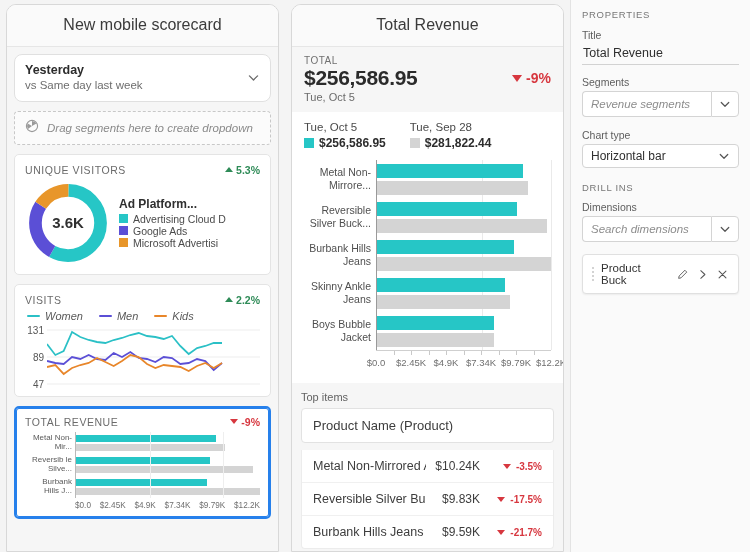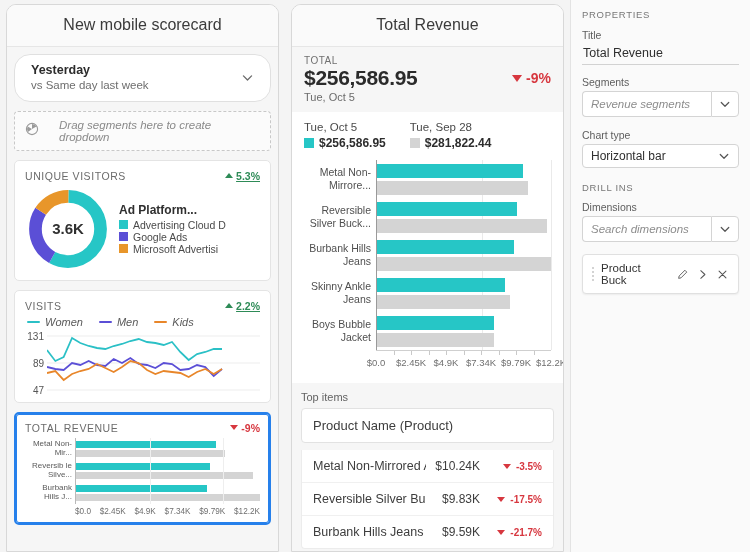--- a/index.html
+++ b/index.html
@@ -27,48 +27,48 @@
     color: #3b3b3b;
     padding: 11px 8px 12px 8px;
     background: #fafafa;
     border-bottom: 1px solid #e6e6e6;
     font-weight: 400;
   }
   .phone-body { flex: 1; background: #f6f6f6; padding: 7px; overflow: hidden; }
 
   
   .date-select {
-    background: #fff; border: 1px solid #e0e0e0; border-radius: 16px;
-    padding: 7px 16px; display: flex; align-items: center; justify-content: space-between;
+    background: #fff; border: 1px solid #e0e0e0; border-radius: 8px;
+    padding: 7px 10px; display: flex; align-items: center; justify-content: space-between;
     margin-bottom: 9px;
   }
   .date-main { font-size: 12.5px; font-weight: bold; color: #2c2c2c; line-height: 1.3;}
   .date-sub { font-size: 11.5px; color: #6e6e6e; line-height: 1.35; }
   .chev { width: 13px; height: 13px; flex: none; }
   .chev svg { display:block; }
 
   .drag-zone {
     border: 1px dashed #c8c8c8; border-radius: 4px; background: #fbfbfb;
-    padding: 7px 10px; display: flex; align-items: center; gap: 20px;
+    padding: 7px 10px; display: flex; align-items: center; gap: 8px;
     margin-bottom: 9px;
   }
   .drag-zone-text { font-size: 11.5px; font-style: italic; color: #8a8a8a; }
 
   .card {
     background: #fff; border: 1px solid #e4e4e4; border-radius: 5px;
     padding: 9px 10px 8px 10px; margin-bottom: 9px;
   }
   .card.selected {
     border: 2px solid #2680eb; box-shadow: 0 0 0 1px #2680eb inset;
     padding: 8px 9px 7px 9px;
   }
   .card-head { display: flex; align-items: flex-end; justify-content: space-between; margin-bottom: 4px; }
   .card-label { font-size: 10.5px; letter-spacing: .55px; color: #6b6b6b; text-transform: uppercase; }
   .delta { font-size: 10.5px; font-weight: bold; display:flex; align-items:center; gap:3px; }
-  .delta.up { color: #2e8b57; text-decoration: underline; }
+  .delta.up { color: #2e8b57; }
   .delta.down { color: #d7373f; }
   .tri { width: 0; height: 0; border-left: 4px solid transparent; border-right: 4px solid transparent; }
   .tri.up { border-bottom: 5px solid #2e8b57; }
   .tri.down { border-top: 5px solid #d7373f; }
 
   
   .donut-row { display: flex; align-items: center; gap: 8px; }
   .donut-wrap { position: relative; width: 86px; height: 86px; flex: none; }
   .donut-center {
     position: absolute; inset: 0; display: flex; align-items: center; justify-content: center;

